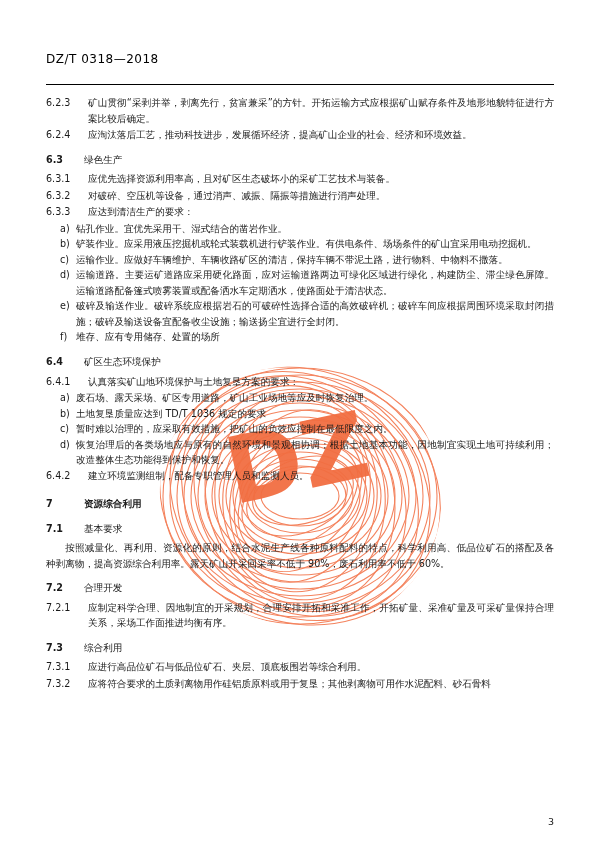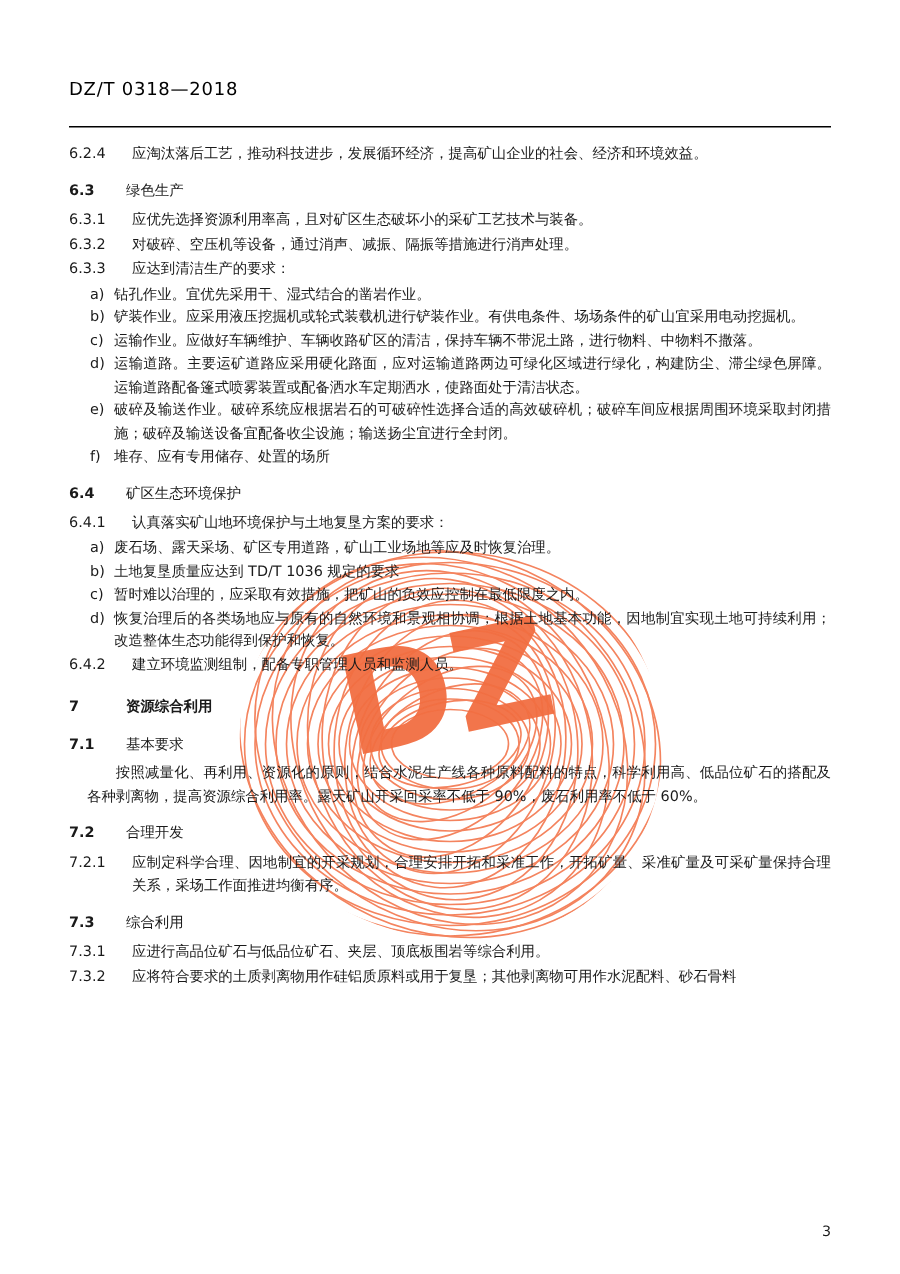--- a/index.html
+++ b/index.html
@@ -67,21 +67,20 @@
     font-weight: bold;
     margin-top: 13px;
     margin-bottom: 6px;
   }
   .sec .txt { font-weight: bold; }
   .para {
     text-indent: 2em;
     text-align: justify;
     text-justify: inter-ideograph;
     margin-bottom: 1px;
-    margin-left: 12px;
   }
   .list {
     margin: 0;
     padding: 0;
     list-style: none;
   }
   .list li {
     display: flex;
     align-items: flex-start;
     margin-bottom: 0px;
@@ -165,20 +164,24 @@
         <ellipse cx="150" cy="134" rx="48" ry="28" transform="rotate(168 150 134)"></ellipse>
       </g>
       <g clip-path="url(#blobclip)">
         <text x="150" y="128" text-anchor="middle" font-family="DejaVu Sans, sans-serif" font-size="92" font-weight="bold" fill="#f05a28" opacity="0.95" transform="rotate(-12 150 110)">DZ</text>
       </g>
     </svg>
   </div>
 
   <div class="content">
 
+    <div class="clause">
+      <span class="num w2">6.2.3</span>
+      <span class="txt">矿山贯彻“采剥并举，剥离先行，贫富兼采”的方针。开拓运输方式应根据矿山赋存条件及地形地貌特征进行方案比较后确定。</span>
+    </div>
 
     <div class="clause">
       <span class="num w2">6.2.4</span>
       <span class="txt">应淘汰落后工艺，推动科技进步，发展循环经济，提高矿山企业的社会、经济和环境效益。</span>
     </div>
 
     <div class="clause head">
       <span class="num w1">6.3</span>
       <span class="txt">绿色生产</span>
     </div>

